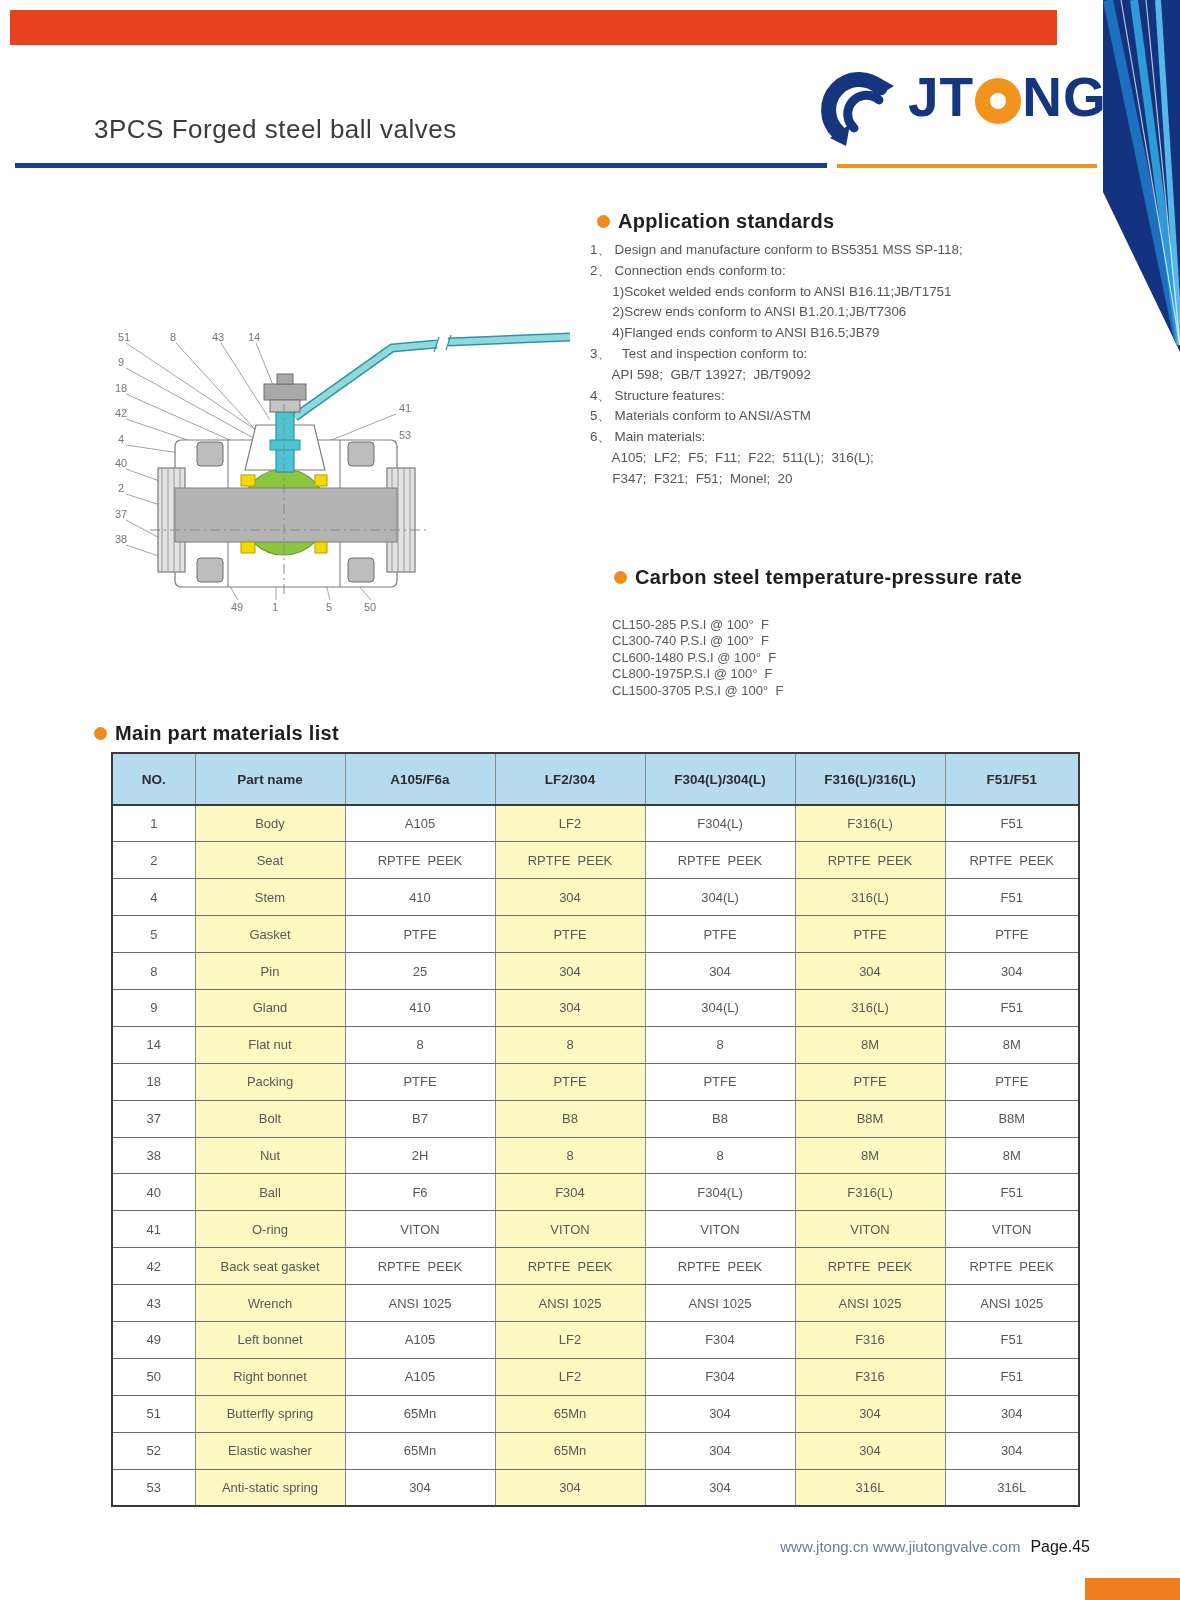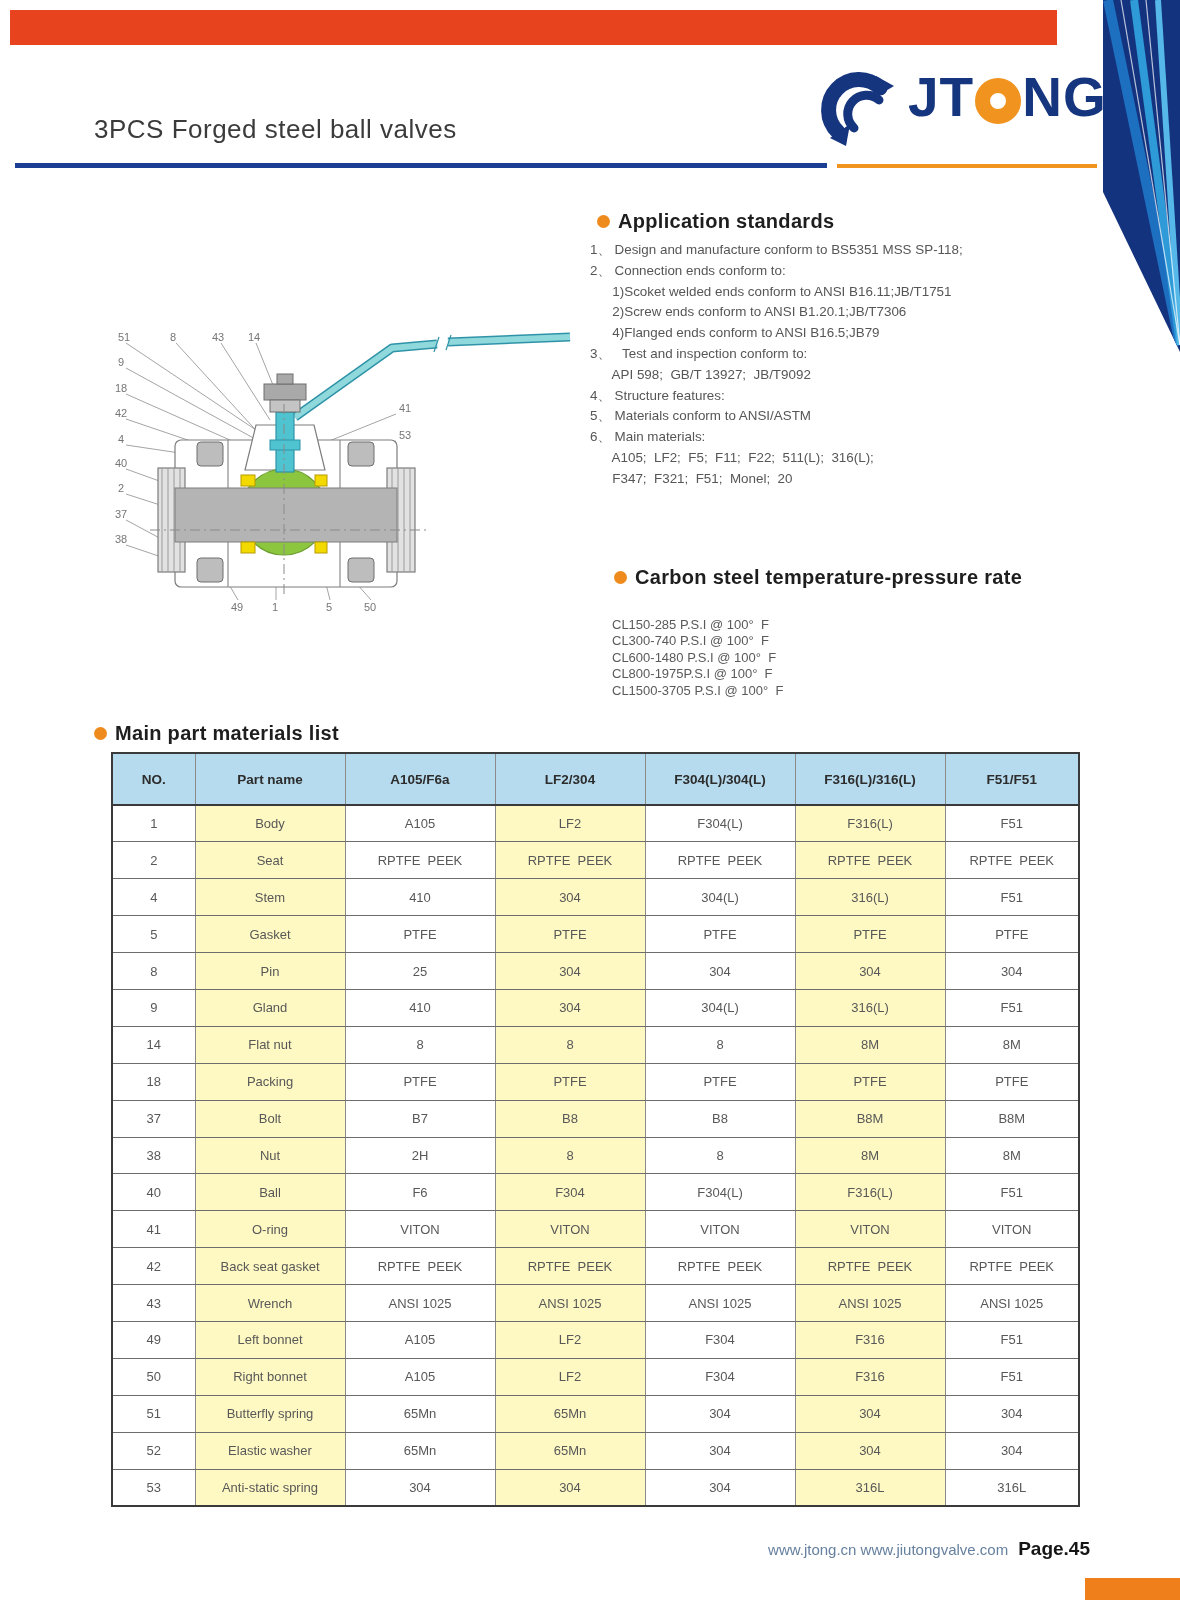--- a/index.html
+++ b/index.html
@@ -34,21 +34,21 @@
     border-top:2px solid #3a3a3a; border-bottom:2px solid #3a3a3a;
   }
   .mtable tbody td { height:36.9px; font-size:13px; color:#585858; border-top:1.5px solid #6d6d6d; border-bottom:1.5px solid #6d6d6d; }
   .mtable td.shade { background:#fef9c3; }
   .mtable th:first-child, .mtable td:first-child { border-left:2px solid #3a3a3a; }
   .mtable th:last-child,  .mtable td:last-child  { border-right:2px solid #3a3a3a; }
   .mtable tbody tr:last-child td { border-bottom:2.5px solid #3a3a3a; }
   
   .footer { position:absolute; right:90px; top:1538px; text-align:right; }
   .footer .urls { font-size:15px; color:#66809f; margin-right:10px; }
-  .footer .pg { font-size:19px; font-weight:700; color:#151515;margin-top:46px; }
+  .footer .pg { font-size:16px; font-weight:400; color:#151515;margin-top:46px; }
   .bottom-bar { position:absolute; right:0; top:1578px; width:95px; height:22px; background:#ef7f1a; }
   
   .diagram { position:absolute; left:88px; top:312px; }
   .diagram text { font-size:11px; fill:#767676; font-family:"Liberation Sans",sans-serif; }
 </style>
 </head>
 <body>
 
 <div class="page">
 

